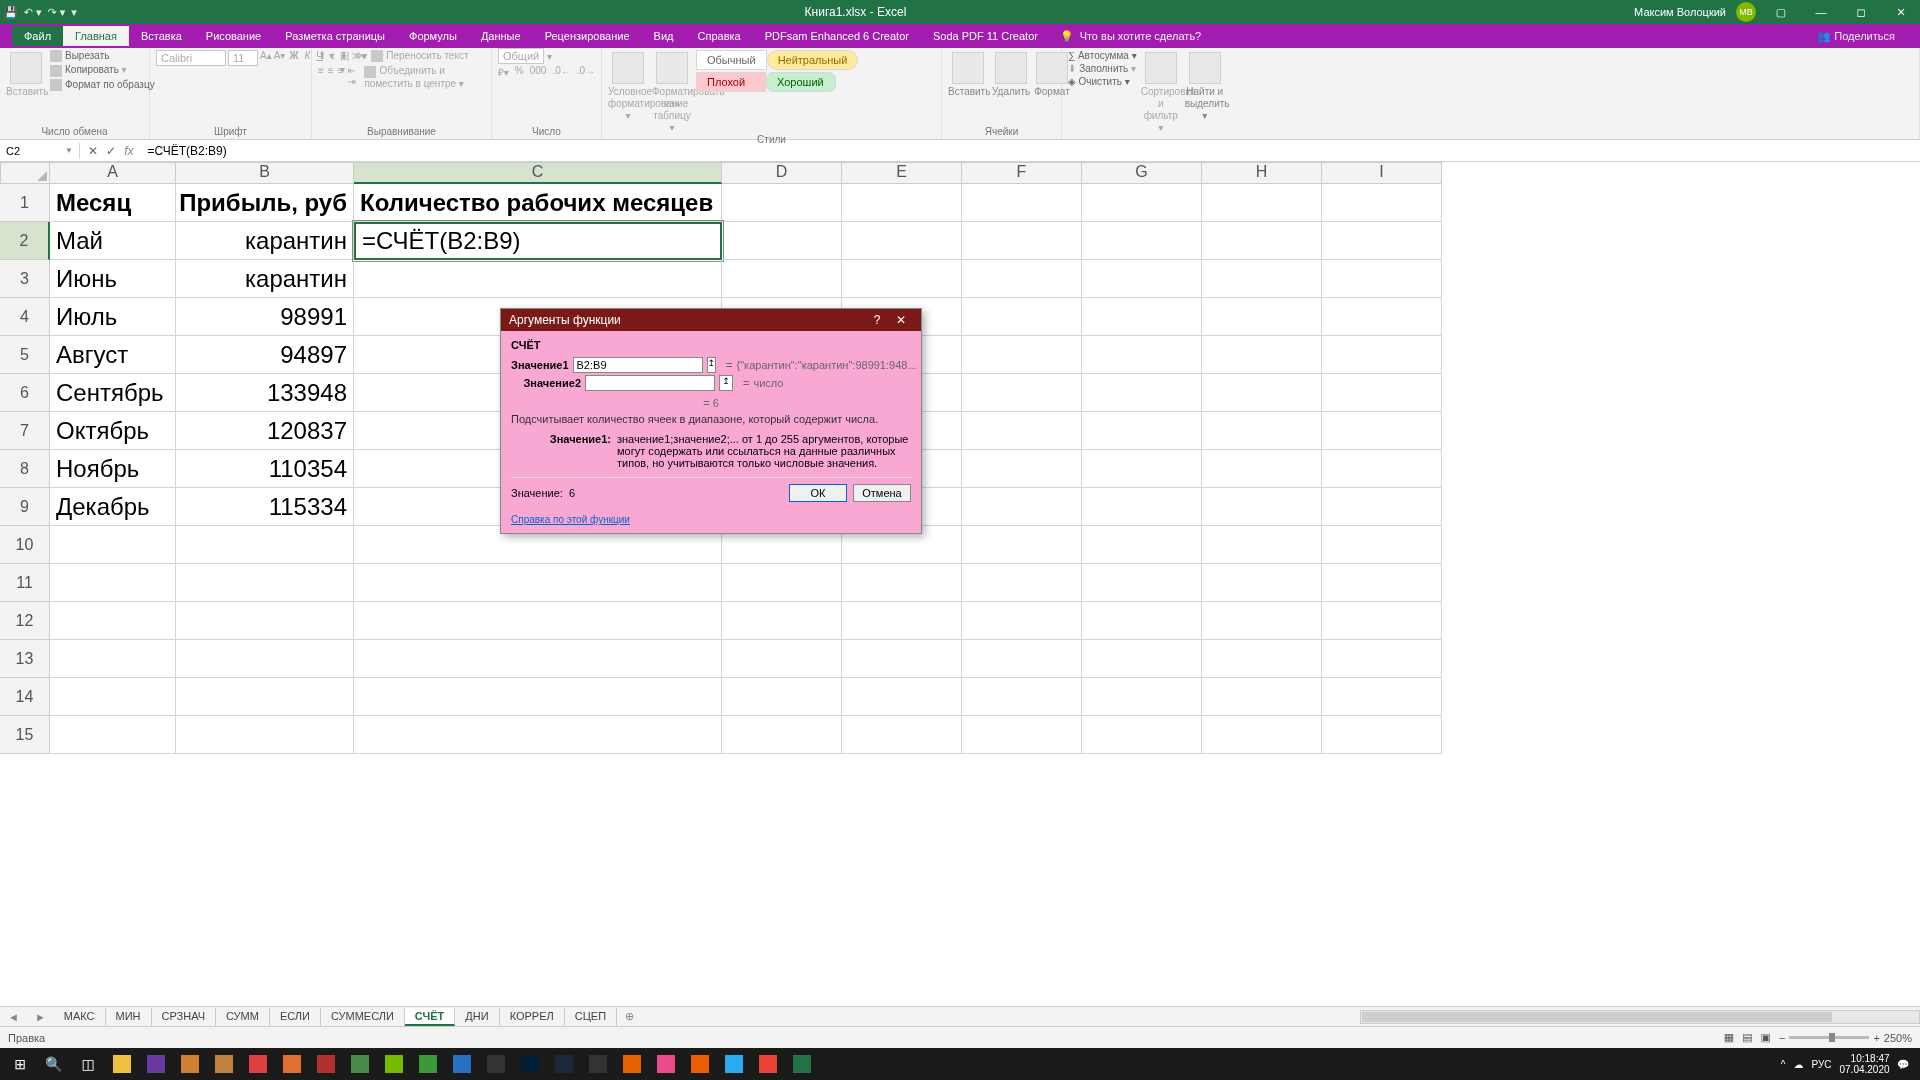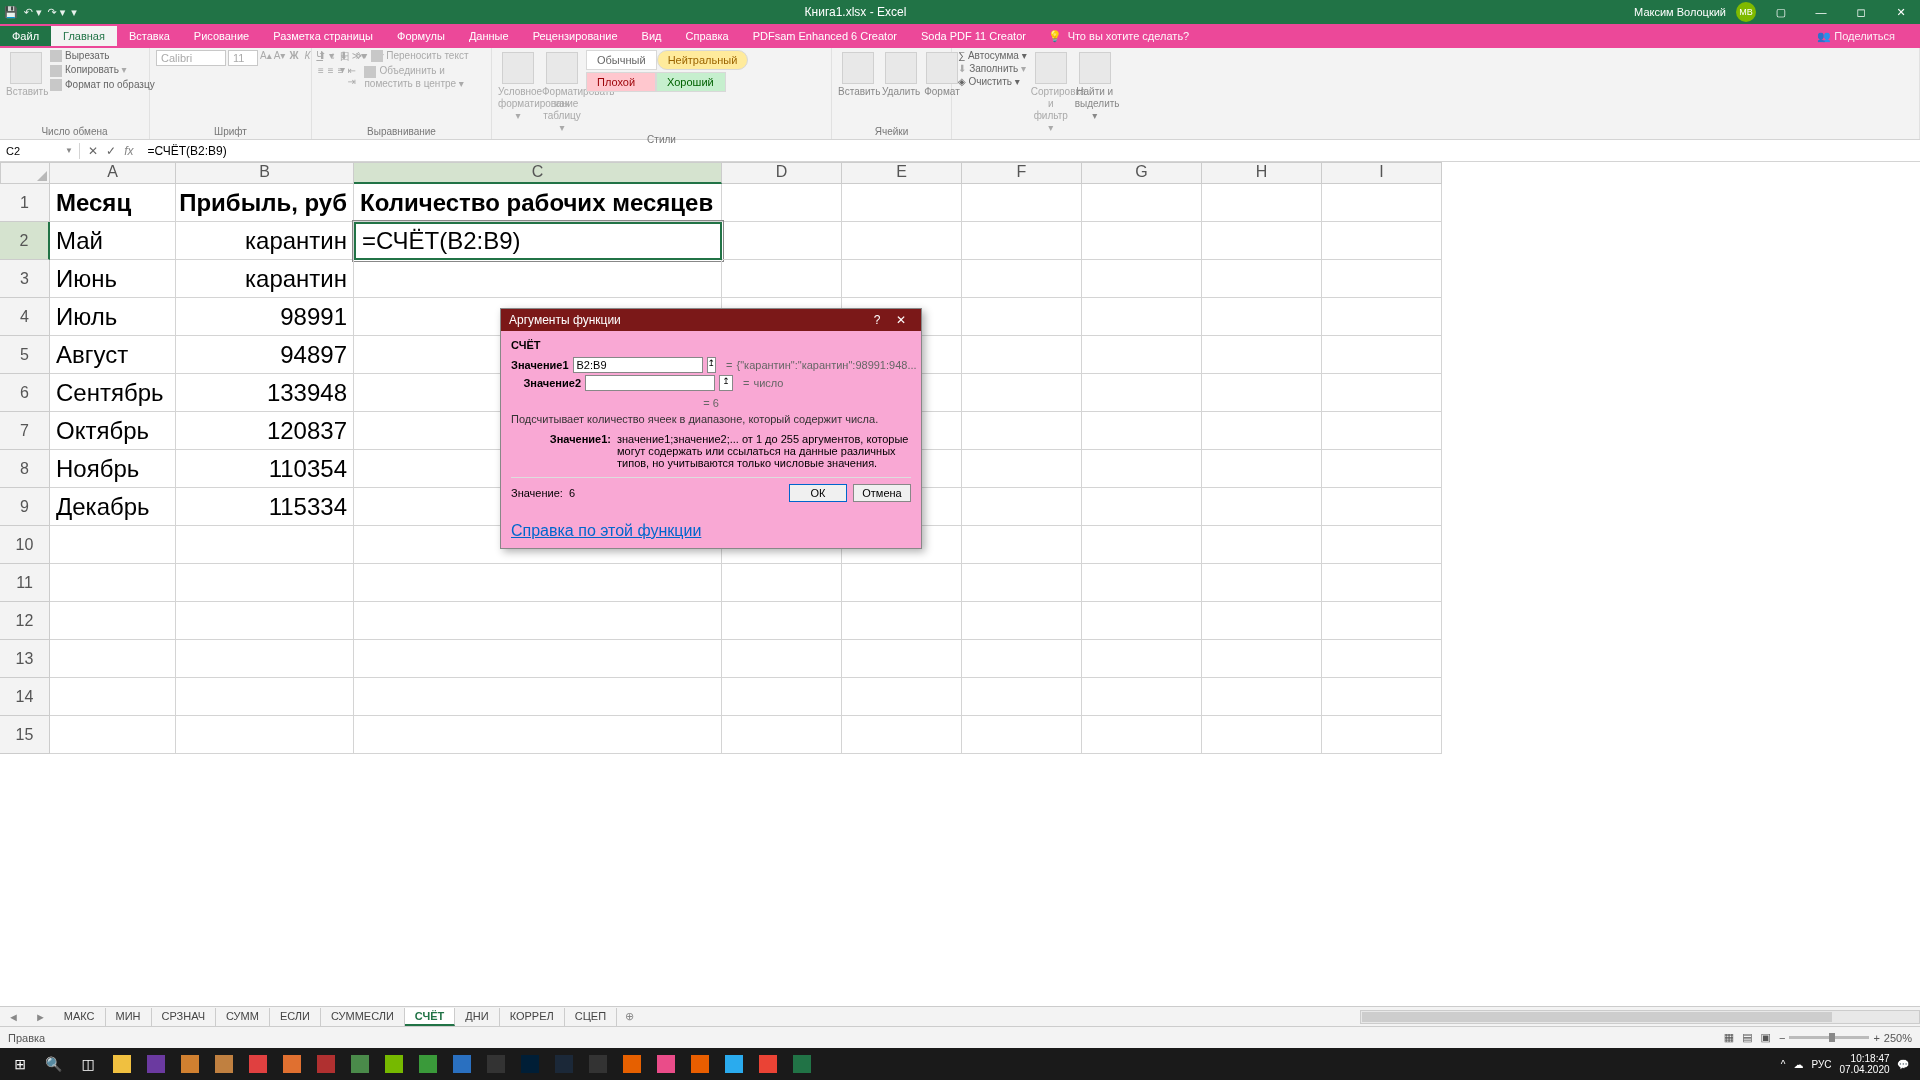--- a/index.html
+++ b/index.html
@@ -8,42 +8,42 @@
 
 .titlebar { height:24px; background:#217346; color:#fff; display:flex; align-items:center; padding:0 4px; font-size:11px; }
 .titlebar .qat { display:flex; gap:6px; align-items:center; }
 .titlebar .qat span { opacity:.9; cursor:pointer; }
 .titlebar .center { flex:1; text-align:center; font-size:12px; }
 .titlebar .right { display:flex; align-items:center; gap:10px; }
 .titlebar .avatar { width:20px; height:20px; border-radius:50%; background:#7fba00; color:#fff; display:flex; align-items:center; justify-content:center; font-size:9px; }
 .titlebar .winbtn { width:30px; text-align:center; cursor:pointer; }
 
 
-.ribtabs { height:24px; background:#ec4899; display:flex; align-items:center; padding-left:0; color:#fff; font-size:11px; }
+.ribtabs { height:24px; background:#a21caf; display:flex; align-items:center; padding-left:12px; color:#fff; font-size:11px; }
 .ribtabs .tab { padding:4px 12px; cursor:pointer; }
 .ribtabs .tab.file { background:#217346; }
 .ribtabs .tab.active { background:#f3f3f3; color:#217346; }
 .ribtabs .tell { display:flex; align-items:center; gap:6px; margin-left:10px; opacity:.95; }
 .ribtabs .share { margin-left:auto; margin-right:25px; opacity:.9; }
 
 
 .ribbon { height:92px; background:#f3f3f3; border-bottom:1px solid #d4d4d4; display:flex; font-size:10px; color:#666; }
 .rgroup { border-right:1px solid #e1e1e1; padding:2px 6px 0 6px; display:flex; flex-direction:column; justify-content:space-between; }
 .rgroup .glabel { text-align:center; font-size:10px; color:#777; padding-bottom:2px; }
 .rgroup .gbody { flex:1; display:flex; align-items:flex-start; gap:4px; }
 .rbtn-large { width:40px; text-align:center; font-size:10px; color:#888; line-height:1.2; cursor:pointer; }
 .rbtn-large .ico { width:32px; height:32px; margin:2px auto; background:#e8e8e8; border:1px solid #d0d0d0; }
 .rcol { display:flex; flex-direction:column; gap:2px; font-size:10px; }
 .rcol span { color:#666; cursor:pointer; white-space:nowrap; }
 .fontbox, .sizebox { border:1px solid #c8c8c8; background:#fff; padding:1px 4px; color:#aaa; font-size:11px; }
 .fontbox { width:70px; } .sizebox { width:30px; }
 .stylecell { border:1px solid #d8d8d8; padding:3px 10px; font-size:11px; background:#fff; cursor:pointer; display:inline-block; min-width:70px; }
 .stylecell.neutral { background:#ffeb9c; color:#9c6500;border-radius:10px; }
 .stylecell.bad { background:#ffc7ce; color:#9c0006; }
-.stylecell.good { background:#c6efce; color:#006100; }
+.stylecell.good { background:#c6efce; color:#006100;border-radius:7px; }
 
 
 .fbar { height:22px; border-bottom:1px solid #d4d4d4; display:flex; align-items:center; background:#fff; }
 .namebox { width:80px; border-right:1px solid #d4d4d4; padding:2px 6px; font-size:11px; display:flex; align-items:center; justify-content:space-between; }
 .namebox .dd { color:#888; font-size:8px; }
 .fx-controls { display:flex; align-items:center; gap:8px; padding:0 8px; color:#666; font-size:12px; }
 .fx-controls .fx { font-style:italic; color:#888; }
 .formula { flex:1; padding:2px 6px; font-size:12px; }
 
 
@@ -80,21 +80,21 @@
 .dialog .argrow .ref { width:14px; height:16px; border:1px solid #888; background:#fff; text-align:center; font-size:9px; cursor:pointer; }
 .dialog .argrow .eq { margin-left:6px; color:#666; }
 .dialog .argrow .prev { color:#666; font-size:11px; }
 .dialog .result { text-align:center; color:#666; margin:6px 0 4px; font-size:11px; }
 .dialog .desc { color:#333; font-size:11px; margin-bottom:8px; }
 .dialog .argdesc { display:flex; font-size:11px; gap:6px; }
 .dialog .argdesc .al { width:100px; text-align:right; font-weight:bold; }
 .dialog .argdesc .ad { flex:1; }
 .dialog .bottom { border-top:1px solid #ddd; margin-top:8px; padding-top:6px; display:flex; align-items:center; }
 .dialog .bottom .val { font-size:11px; }
-.dialog .link { color:#0066cc; text-decoration:underline; cursor:pointer; margin-top:20px; display:inline-block; font-size:16px; }
+.dialog .link { color:#0066cc; text-decoration:underline; cursor:pointer; margin-top:12px; display:inline-block; font-size:10px; }
 .dialog .btns { margin-left:auto; display:flex; gap:6px; }
 .dialog .btns button { width:58px; padding:2px 0; border:1px solid #888; background:#f0f0f0; cursor:pointer; font-size:11px; }
 .dialog .btns button.ok { border:1px solid #0066cc; }
 
 
 .sheettabs { position:absolute; bottom:22px; left:0; right:0; height:20px; background:#f3f3f3; border-top:1px solid #ccc; display:flex; align-items:center; font-size:11px; }
 .sheettabs .nav { padding:0 8px; color:#888; cursor:pointer; }
 .sheettabs .stab { padding:2px 10px; border-right:1px solid #ccc; cursor:pointer; background:#f3f3f3; color:#444; }
 .sheettabs .stab.active { background:#fff; border-bottom:2px solid #217346; color:#217346; font-weight:600; }
 .sheettabs .add { padding:0 8px; color:#888; cursor:pointer; }
@@ -211,20 +211,33 @@
       <div style="display:flex;gap:4px">
             <span>≡</span>
             <span>≡</span>
             <span>≡</span> 
             <span>⇤ ⇥</span> 
             <span><span class="ico-small"></span><span>Объединить и поместить в центре</span> ▾</span>
           </div>
     </div>
     <div class="glabel">Выравнивание</div>
   </div>
+  <div class="rgroup dimmed" style="width:110px">
+    <div class="gbody" style="flex-direction:column;gap:3px">
+      <div><span class="fontbox" style="width:90px">Общий</span> ▾</div>
+      <div style="display:flex;gap:6px">
+            <span>₽▾</span>
+            <span>%</span>
+            <span>000</span>
+            <span>.0←</span>
+            <span>.0→</span>
+          </div>
+    </div>
+    <div class="glabel">Число</div>
+  </div>
   <div class="rgroup" style="width:340px">
     <div class="gbody">
       <div class="rbtn-large dimmed"><div class="ico"></div><span>Условное форматирование</span> ▾</div>
       <div class="rbtn-large dimmed"><div class="ico"></div><span>Форматировать как таблицу</span> ▾</div>
       <div style="display:flex;flex-direction:column;gap:2px">
         <div><span class="stylecell">Обычный</span><span class="stylecell neutral">Нейтральный</span></div>
         <div><span class="stylecell bad">Плохой</span><span class="stylecell good">Хороший</span></div>
       </div>
     </div>
     <div class="glabel">Стили</div>

